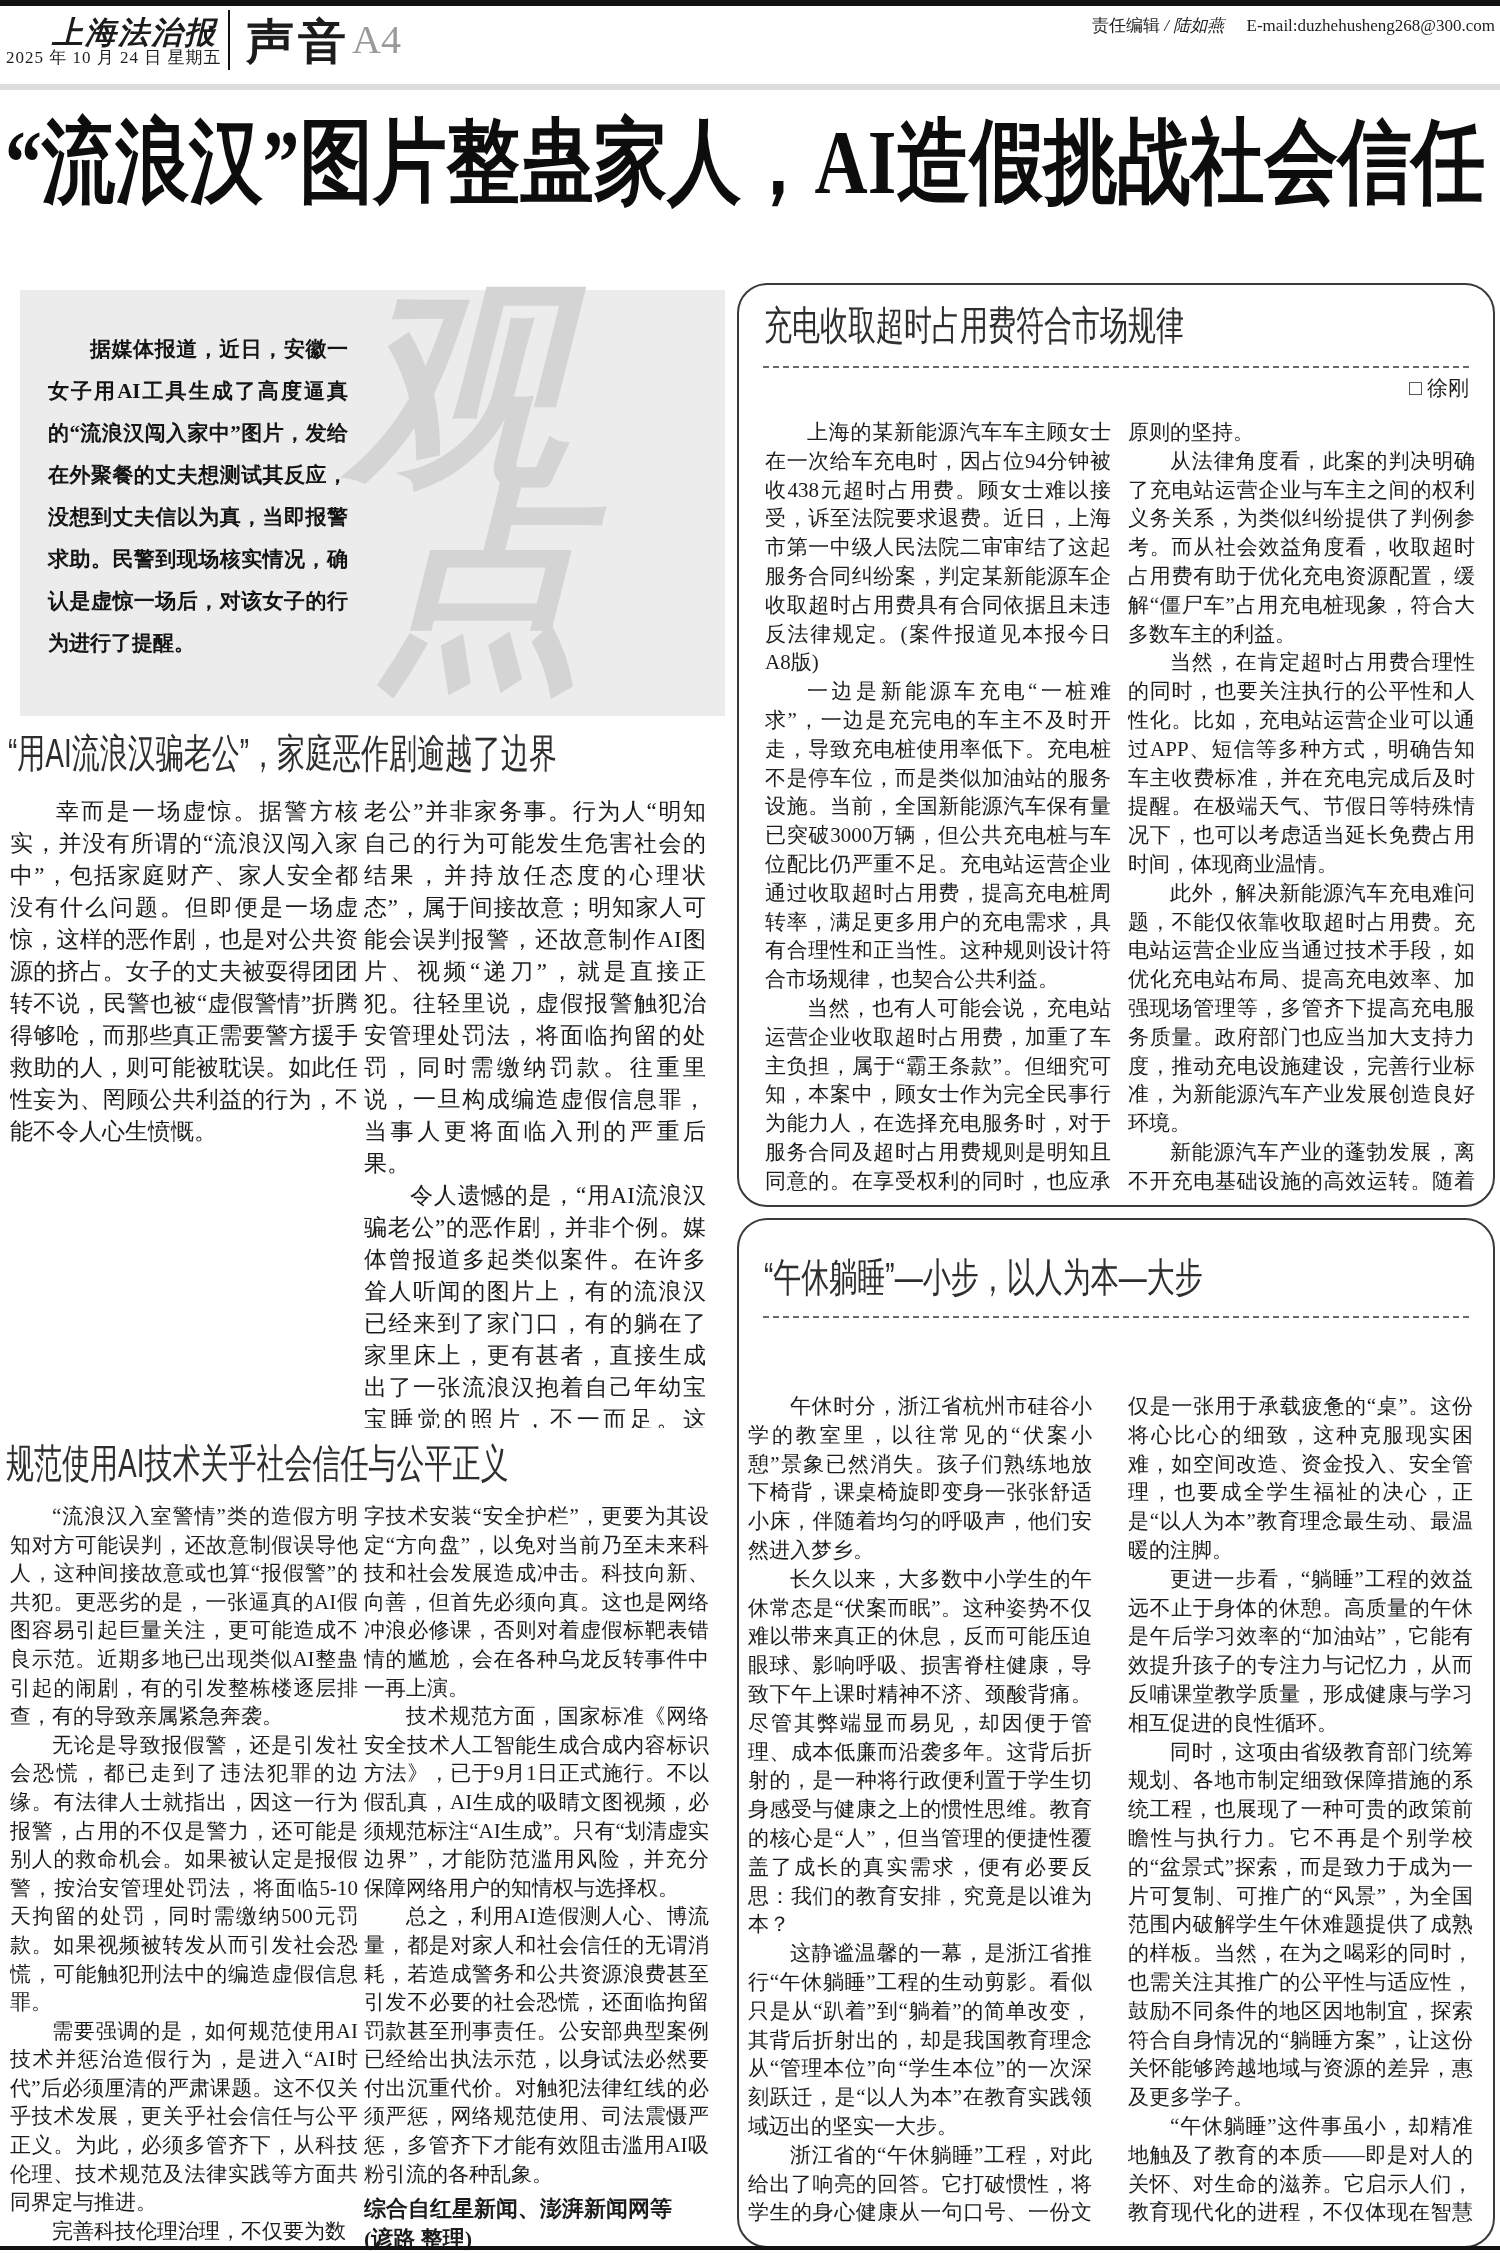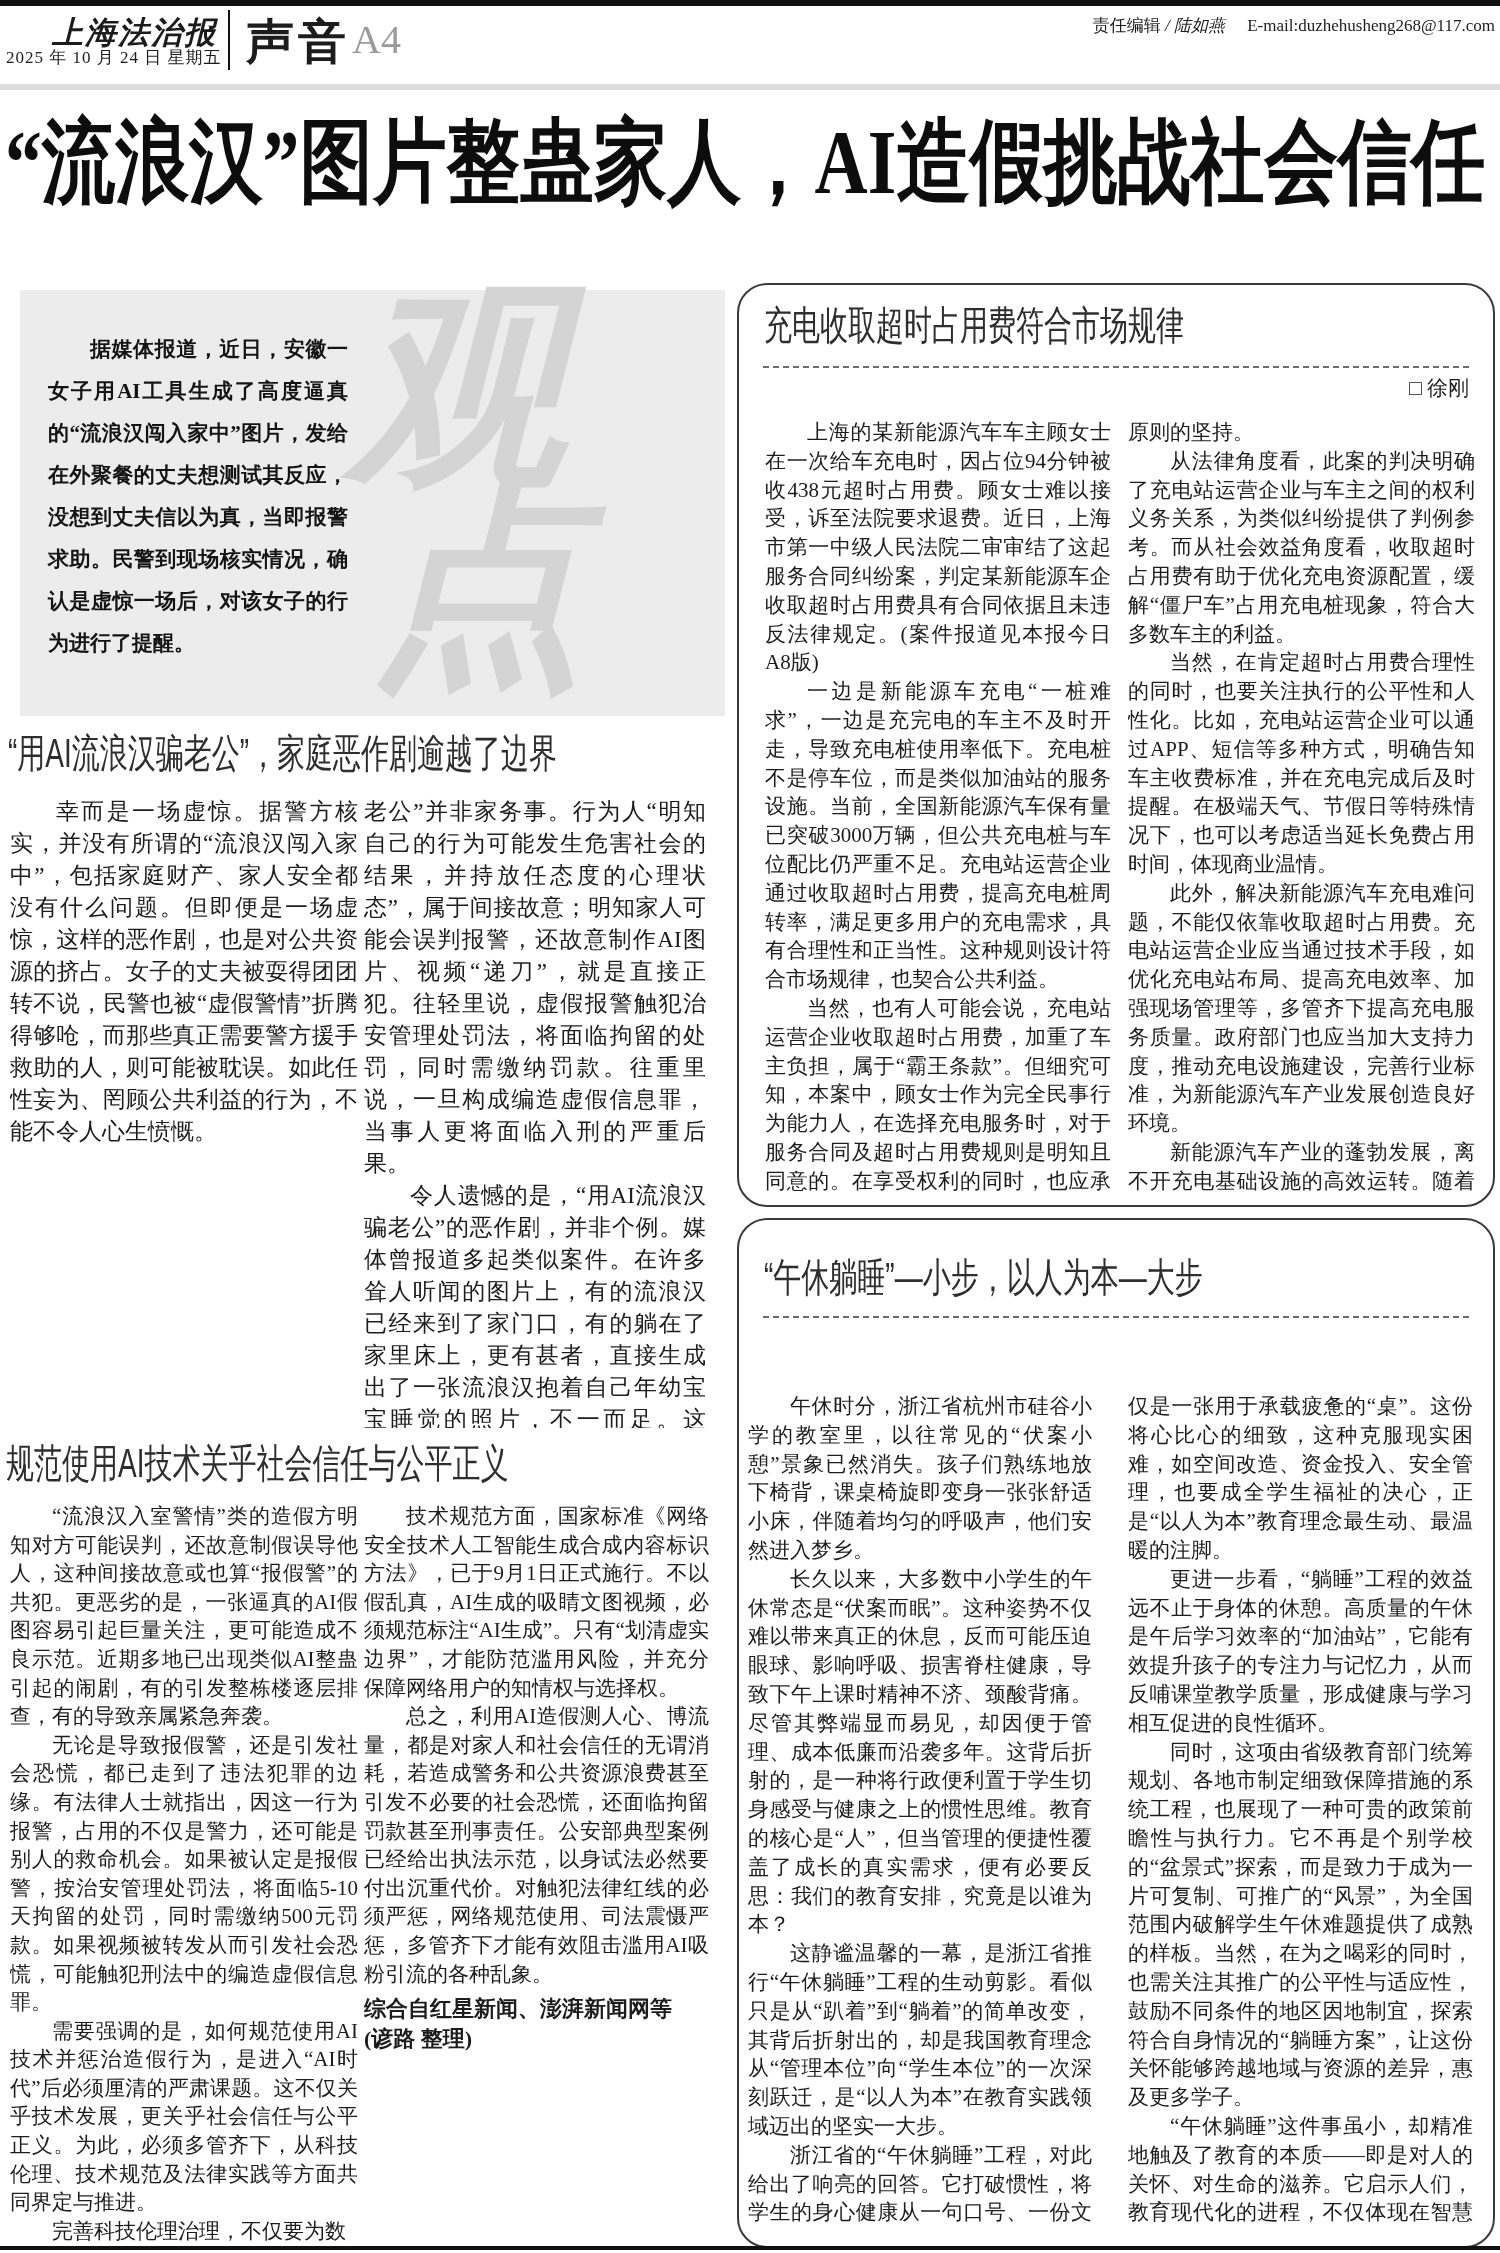--- a/index.html
+++ b/index.html
@@ -73,21 +73,21 @@
   <div class="topbar"></div>
 
   <div class="masthead-logo">上海法治报</div>
   <div class="masthead-date">2025 年 10 月 24 日 星期五</div>
   <div class="mast-divider"></div>
   <div class="section-name">声音</div>
   <div class="page-no">A4</div>
   <div class="editor-line">
     <span class="b">责任编辑</span>
     <span class="n">/ 陆如燕</span>
-    <span>E-mail:duzhehusheng268@117.com</span>
+    <span>E-mail:duzhehusheng268@300.com</span>
   </div>
   <div class="mast-rule"></div>
 
   <div class="headline">“流浪汉”图片整蛊家人，AI造假挑战社会信任</div>
 
   <div class="intro-box">
     <span class="wm wm1">观</span>
     <span class="wm wm2">点</span>
     <div class="intro-text">据媒体报道，近日，安徽一女子用AI工具生成了高度逼真的“流浪汉闯入家中”图片，发给在外聚餐的丈夫想测试其反应，没想到丈夫信以为真，当即报警求助。民警到现场核实情况，确认是虚惊一场后，对该女子的行为进行了提醒。</div>
   </div>
@@ -103,20 +103,21 @@
 
   <div id="title2" class="sec-title">规范使用AI技术关乎社会信任与公平正义</div>
   <div id="a2c1" class="col body-a2">
       <p>“流浪汉入室警情”类的造假方明知对方可能误判，还故意制假误导他人，这种间接故意或也算“报假警”的共犯。更恶劣的是，一张逼真的AI假图容易引起巨量关注，更可能造成不良示范。近期多地已出现类似AI整蛊引起的闹剧，有的引发整栋楼逐层排查，有的导致亲属紧急奔袭。</p>
       <p>无论是导致报假警，还是引发社会恐慌，都已走到了违法犯罪的边缘。有法律人士就指出，因这一行为报警，占用的不仅是警力，还可能是别人的救命机会。如果被认定是报假警，按治安管理处罚法，将面临5-10天拘留的处罚，同时需缴纳500元罚款。如果视频被转发从而引发社会恐慌，可能触犯刑法中的编造虚假信息罪。</p>
       <p>需要强调的是，如何规范使用AI技术并惩治造假行为，是进入“AI时代”后必须厘清的严肃课题。这不仅关乎技术发展，更关乎社会信任与公平正义。为此，必须多管齐下，从科技伦理、技术规范及法律实践等方面共同界定与推进。</p>
       <p>完善科技伦理治理，不仅要为数</p>
     </div>
   <div id="a2c2" class="col body-a2">
     <div>
+        <p class="cont">字技术安装“安全护栏”，更要为其设定“方向盘”，以免对当前乃至未来科技和社会发展造成冲击。科技向新、向善，但首先必须向真。这也是网络冲浪必修课，否则对着虚假标靶表错情的尴尬，会在各种乌龙反转事件中一再上演。</p>
         <p>技术规范方面，国家标准《网络安全技术人工智能生成合成内容标识方法》，已于9月1日正式施行。不以假乱真，AI生成的吸睛文图视频，必须规范标注“AI生成”。只有“划清虚实边界”，才能防范滥用风险，并充分保障网络用户的知情权与选择权。</p>
         <p>总之，利用AI造假测人心、博流量，都是对家人和社会信任的无谓消耗，若造成警务和公共资源浪费甚至引发不必要的社会恐慌，还面临拘留罚款甚至刑事责任。公安部典型案例已经给出执法示范，以身试法必然要付出沉重代价。对触犯法律红线的必须严惩，网络规范使用、司法震慑严惩，多管齐下才能有效阻击滥用AI吸粉引流的各种乱象。</p>
       </div>
     <div class="attribution">
       <div>综合自红星新闻、澎湃新闻网等</div>
       <div>(谚路 整理)</div>
     </div>
   </div>
 
   <div id="boxA" class="rbox"></div>

